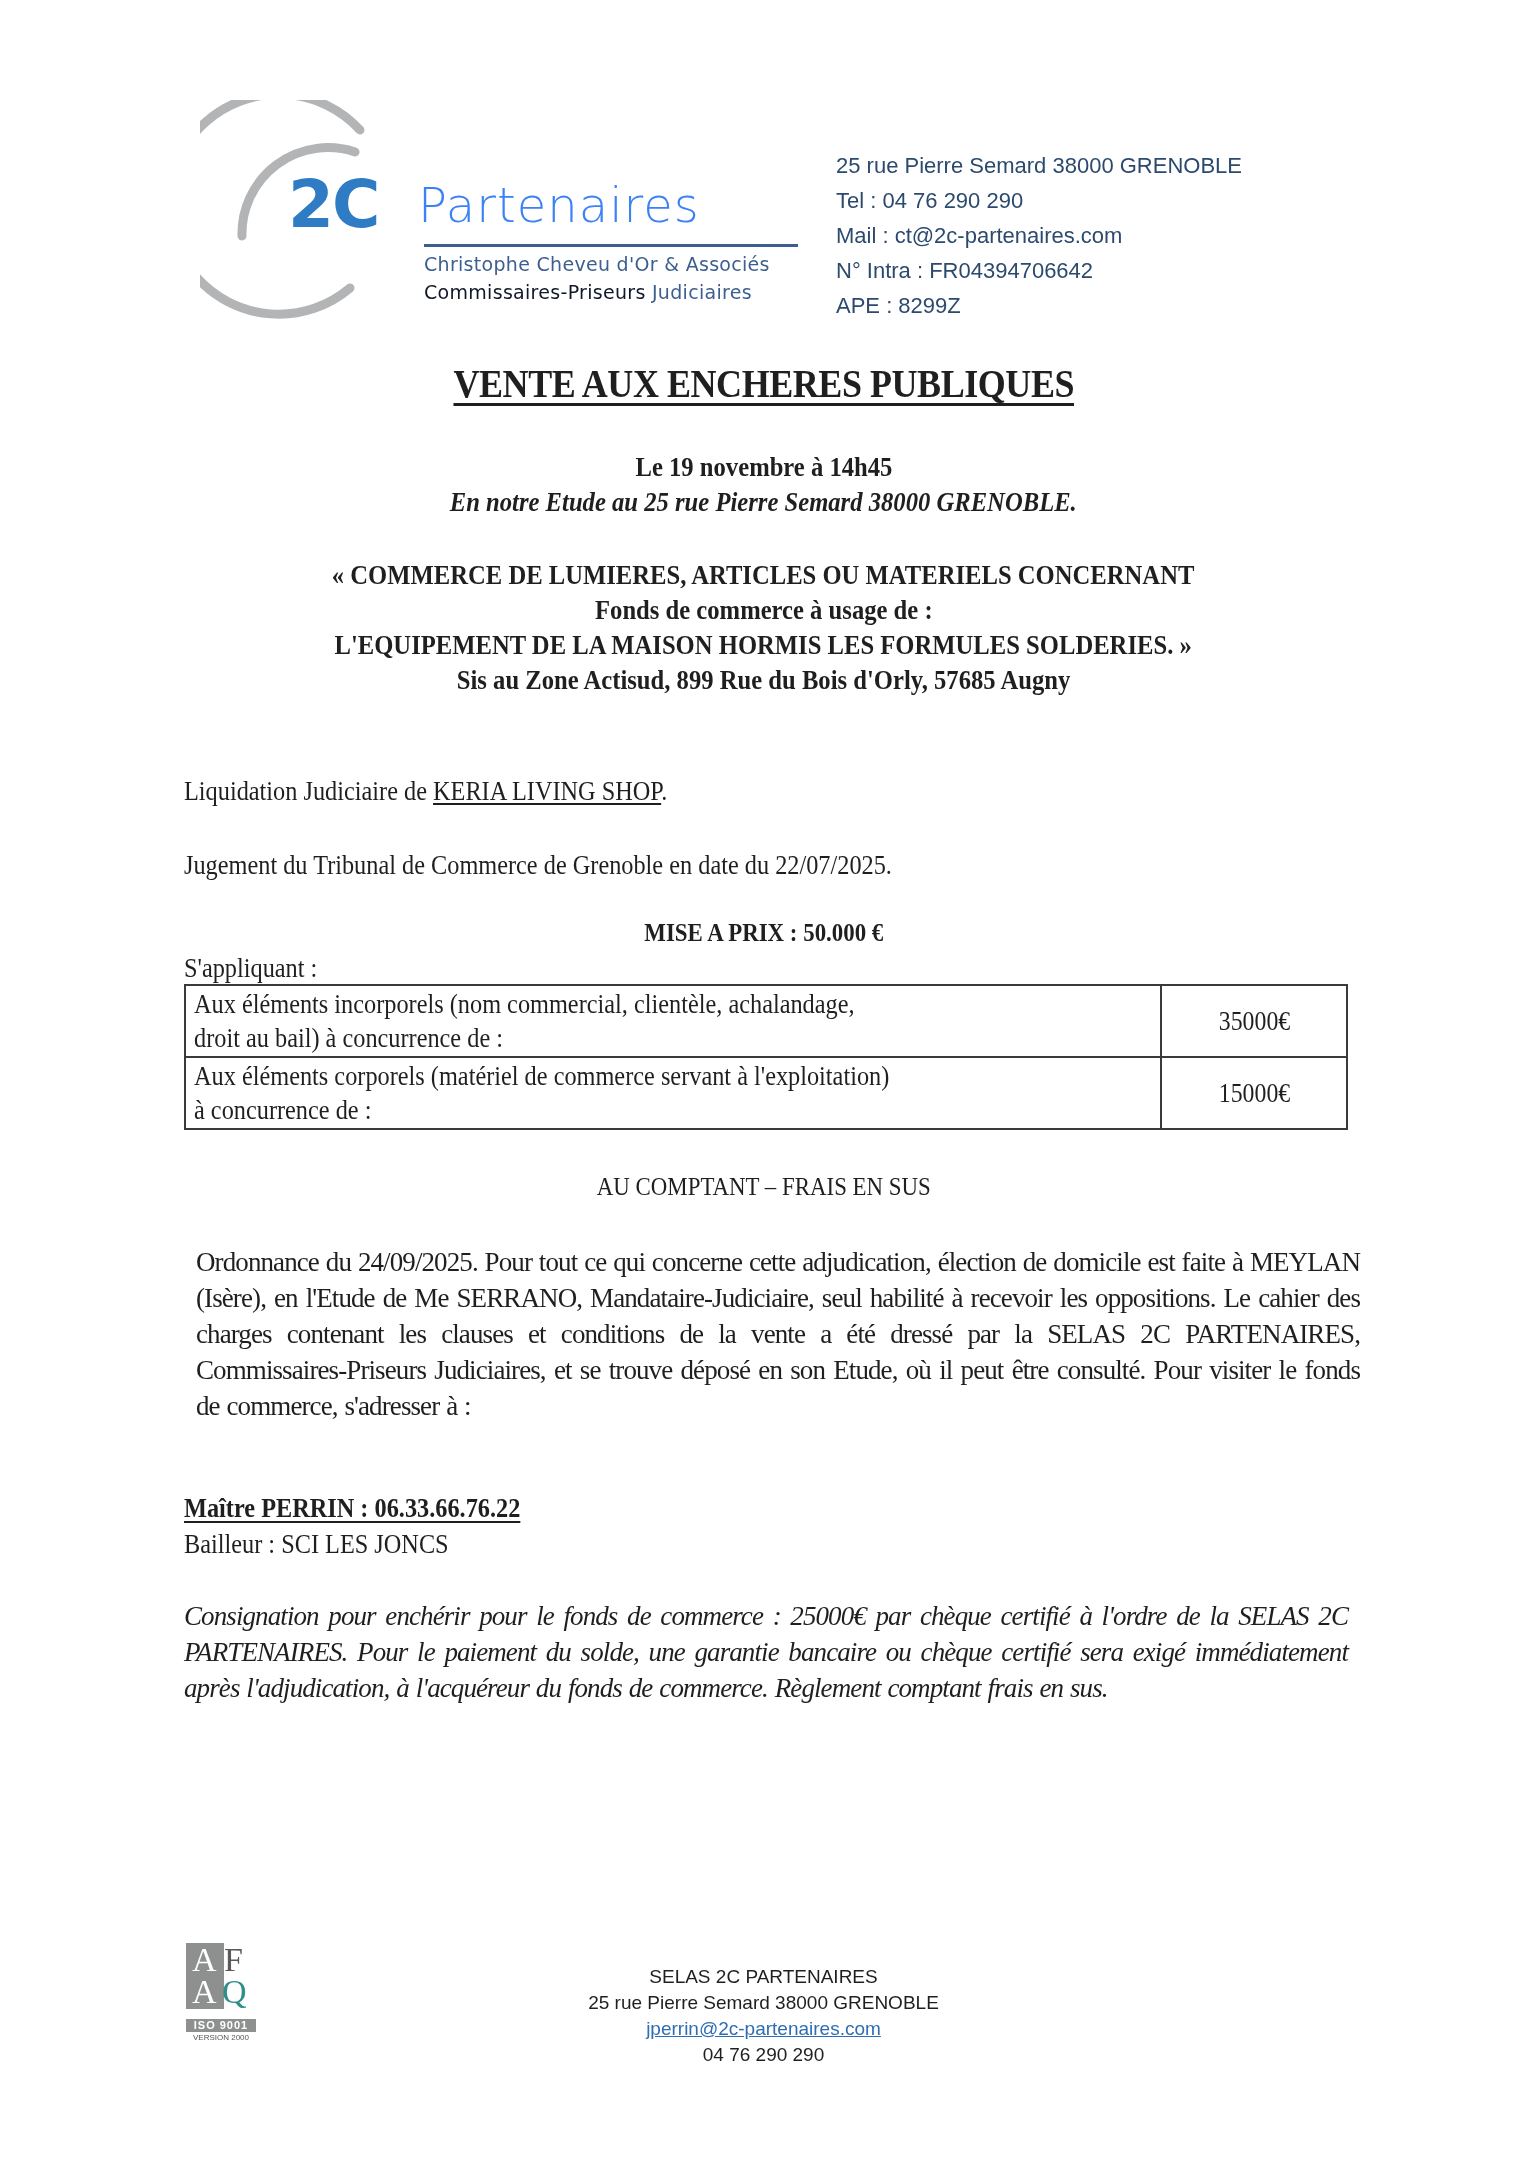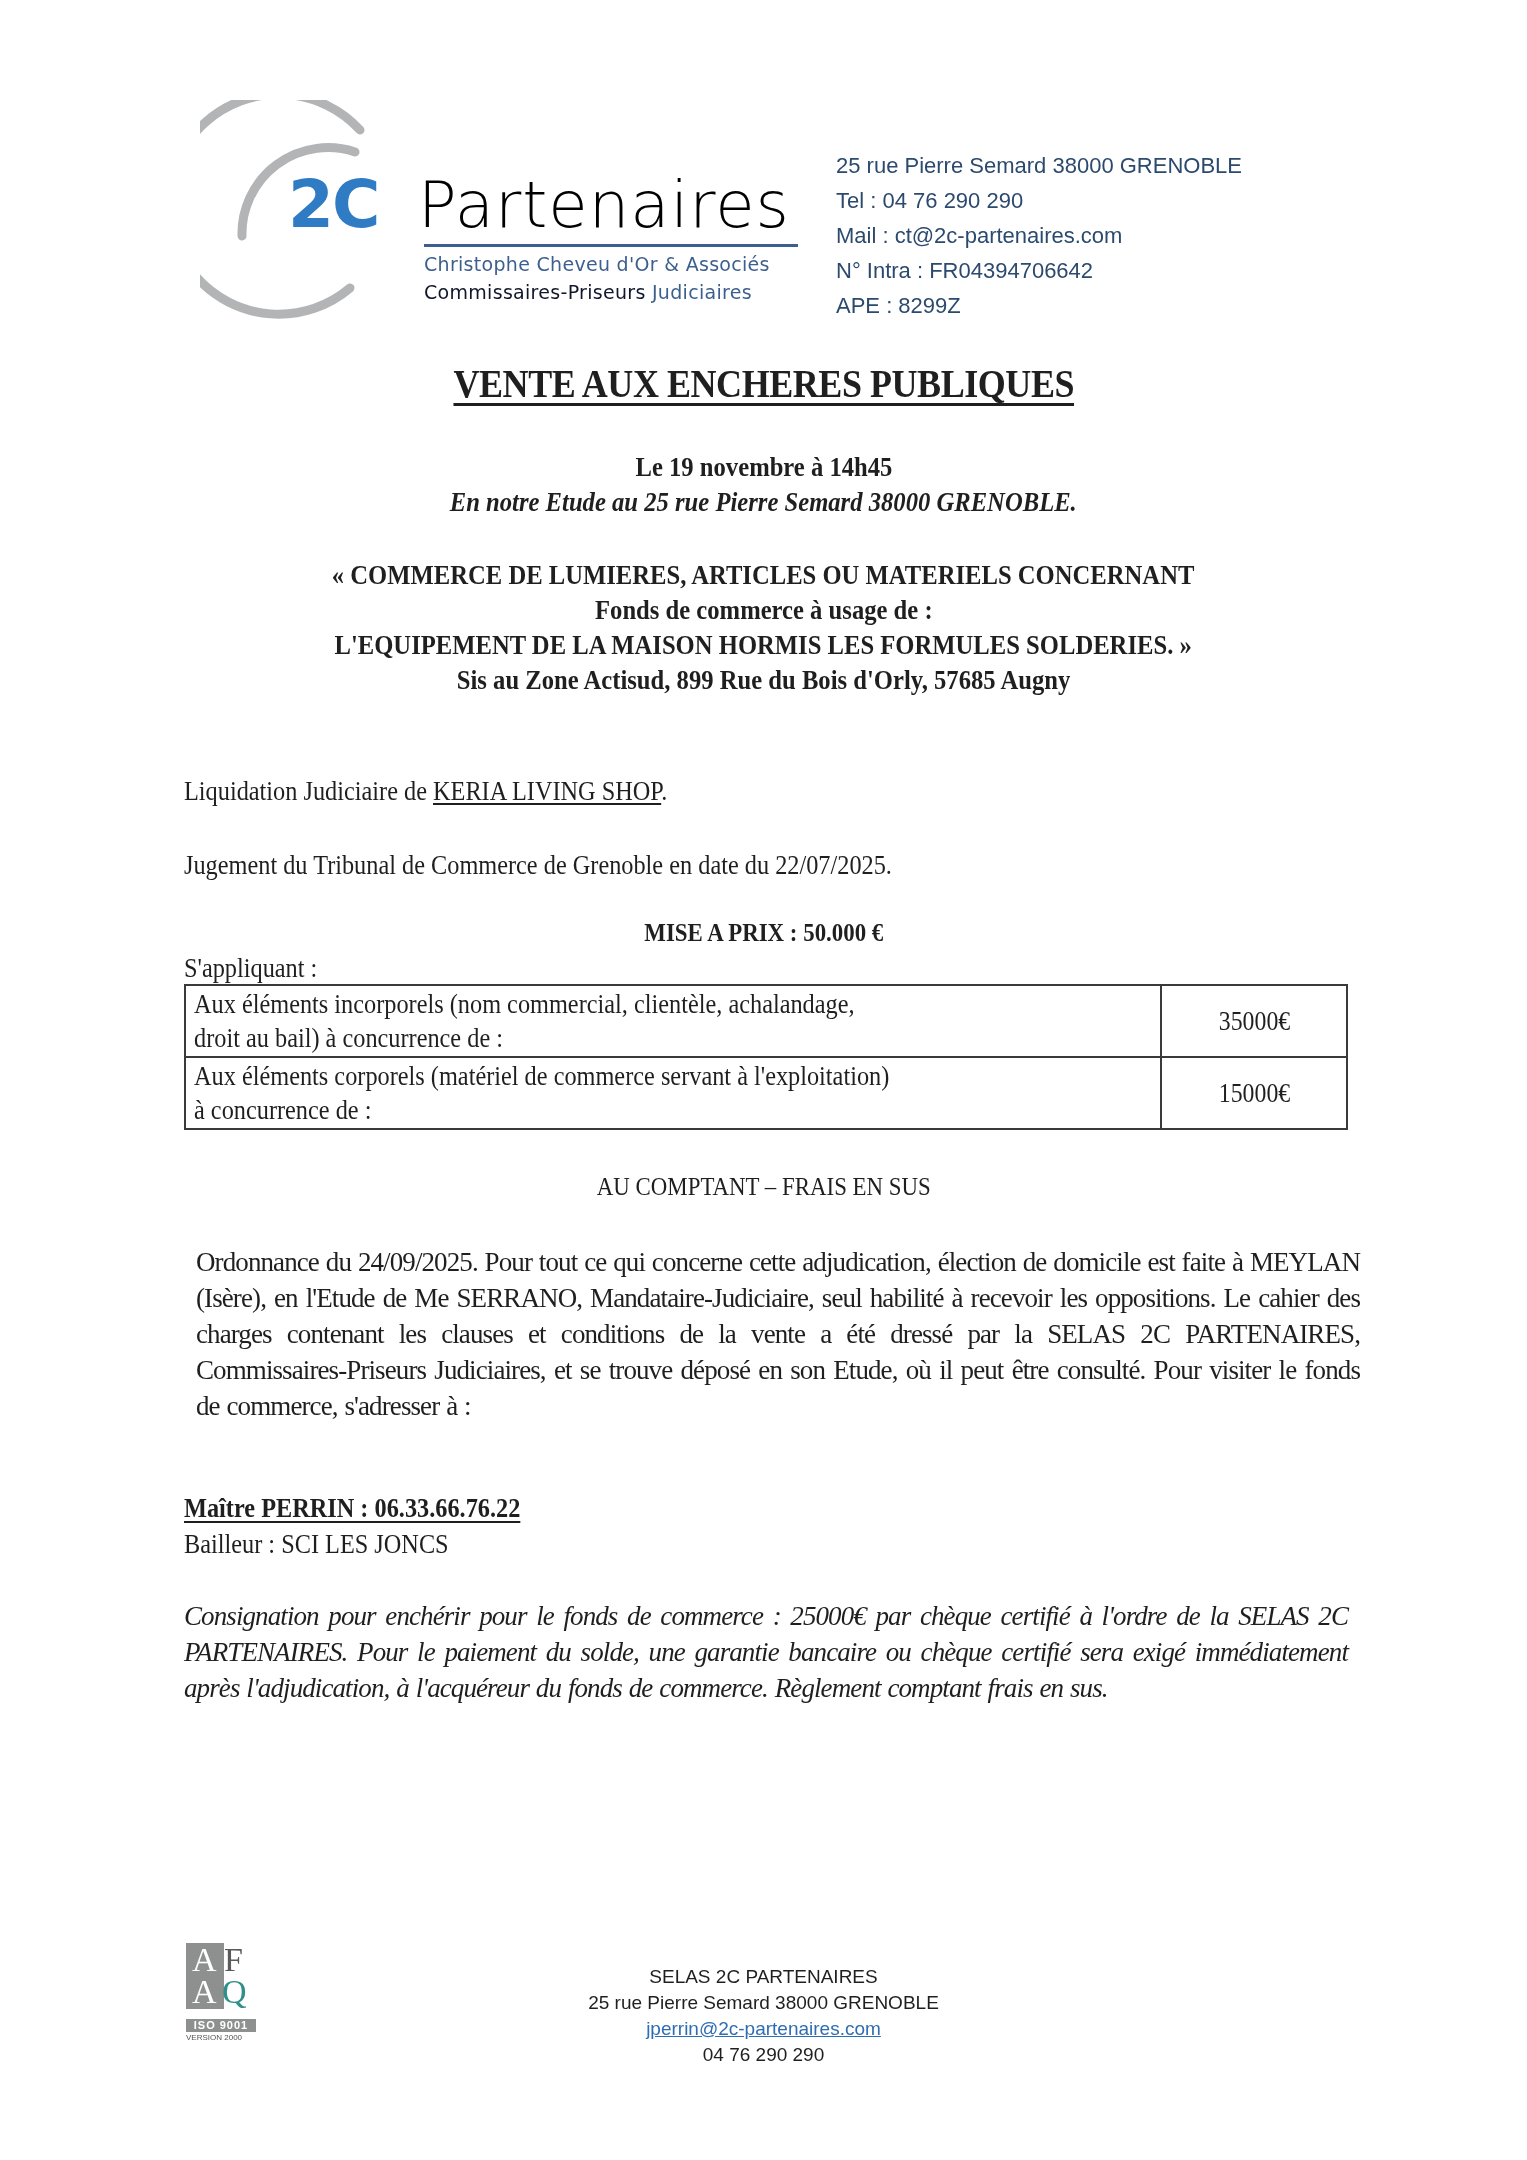--- a/index.html
+++ b/index.html
@@ -4,21 +4,21 @@
 <style>
   html, body { margin: 0; padding: 0; background: #ffffff; }
   body { width: 1527px; height: 2160px; position: relative; overflow: hidden; color: #1f1f1f; }
   .abs { position: absolute; }
 
   
   #logo-arcs { left: 200px; top: 100px; width: 230px; height: 230px; }
   #logo-2c { left: 288px; top: 172px; font-family: "DejaVu Sans", sans-serif; font-weight: 700;
              font-size: 66px; color: #2f7bc4; letter-spacing: -2px; line-height: 66px; }
   #logo-partenaires { left: 418px; top: 174px; font-family: "DejaVu Sans", sans-serif; font-weight: 300;
-             font-size: 64px; color: #000000; line-height: 62px; letter-spacing: 1px; }
+             font-size: 48px; color: #3b82f6; line-height: 62px; letter-spacing: 1px; }
   #logo-rule { left: 424px; top: 244px; width: 374px; height: 3px; background: #3d5f8f; }
   #logo-sub1 { left: 424px; top: 252px; font-family: "DejaVu Sans", sans-serif; font-size: 19px;
              color: #3d5f8f; line-height: 24px; letter-spacing: 0.3px; }
   #logo-sub2 { left: 424px; top: 280px; font-family: "DejaVu Sans", sans-serif; font-size: 19px;
              line-height: 24px; letter-spacing: 0.3px; }
   #logo-sub2 .light { color: #0f172a; }
   #logo-sub2 .dark { color: #3d5f8f; }
 
   
   #contact { left: 836px; top: 148px; font-family: "Liberation Sans", sans-serif; font-size: 22px;
@@ -62,21 +62,21 @@
 
   #consignation { left: 184px; top: 1598px; width: 1164px; text-align: justify; }
 
   
   #afaq { left: 186px; top: 1943px; width: 70px; }
   #afaq-box { width: 70px; height: 66px; background: #8e9090; position: relative; overflow: hidden; }
   #afaq-box .half { position: absolute; right: 0; top: 0; width: 32px; height: 66px; background: #ffffff; }
   #afaq-box .ltr { position: absolute; font-family: "Liberation Serif", serif; font-size: 34px; line-height: 30px; }
   #afaq-iso { margin-top: 10px; background: #8e9090; color: #ffffff; font-family: "Liberation Sans", sans-serif;
               font-size: 11px; text-align: center; font-weight: 700; letter-spacing: 1px; line-height: 13px; }
-  #afaq-ver { font-family: "Liberation Sans", sans-serif; font-size: 8px; color: #555; text-align: left; line-height: 11px; }
+  #afaq-ver { font-family: "Liberation Sans", sans-serif; font-size: 8px; color: #555; text-align: center; line-height: 11px; }
 
   #footer { top: 1964px; font-family: "Liberation Sans", sans-serif; font-size: 19px; line-height: 26px; color: #1f1f1f; }
   #footer .mail { color: #2f6db3; text-decoration: underline; }
 </style>
 </head>
 <body>
 
 <svg id="logo-arcs" class="abs" viewBox="0 0 230 230">
   <path d="M 160 30 A 110 110 0 1 0 150 188" fill="none" stroke="#b3b4b6" stroke-width="9" stroke-linecap="round"></path>
   <path d="M 155 52 A 86 86 0 0 0 42 136" fill="none" stroke="#b3b4b6" stroke-width="9" stroke-linecap="round"></path>

